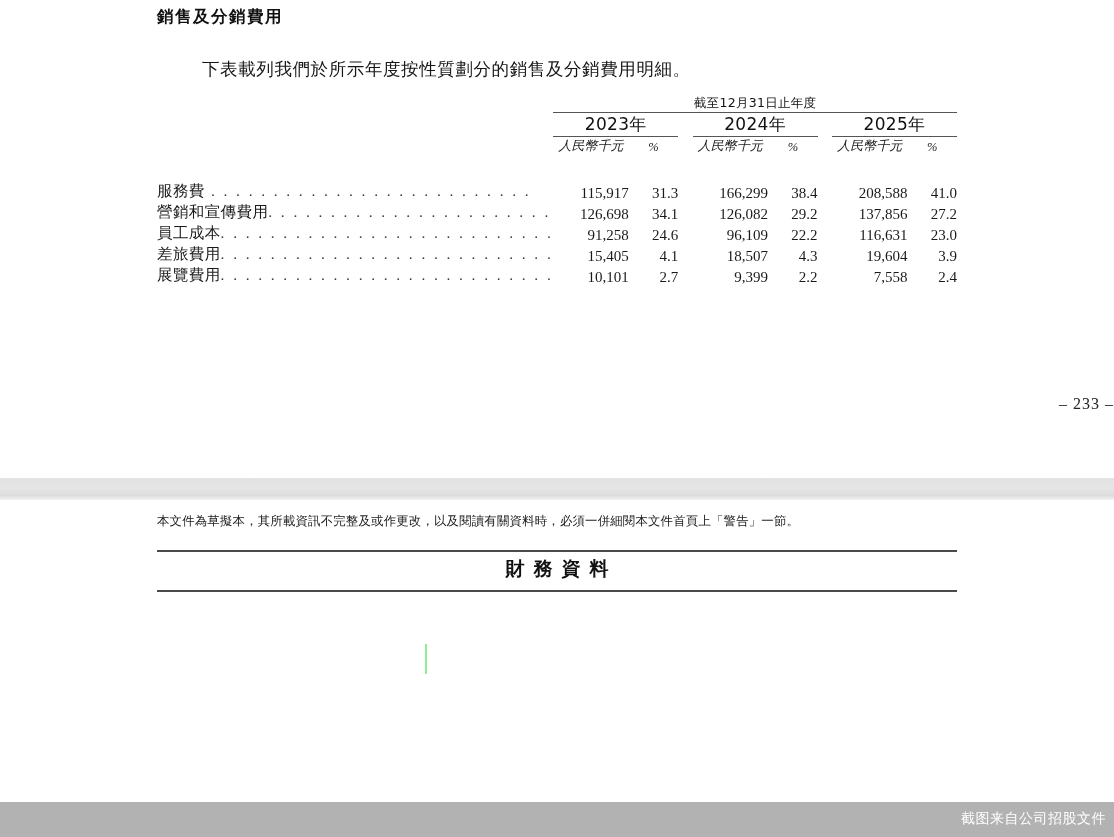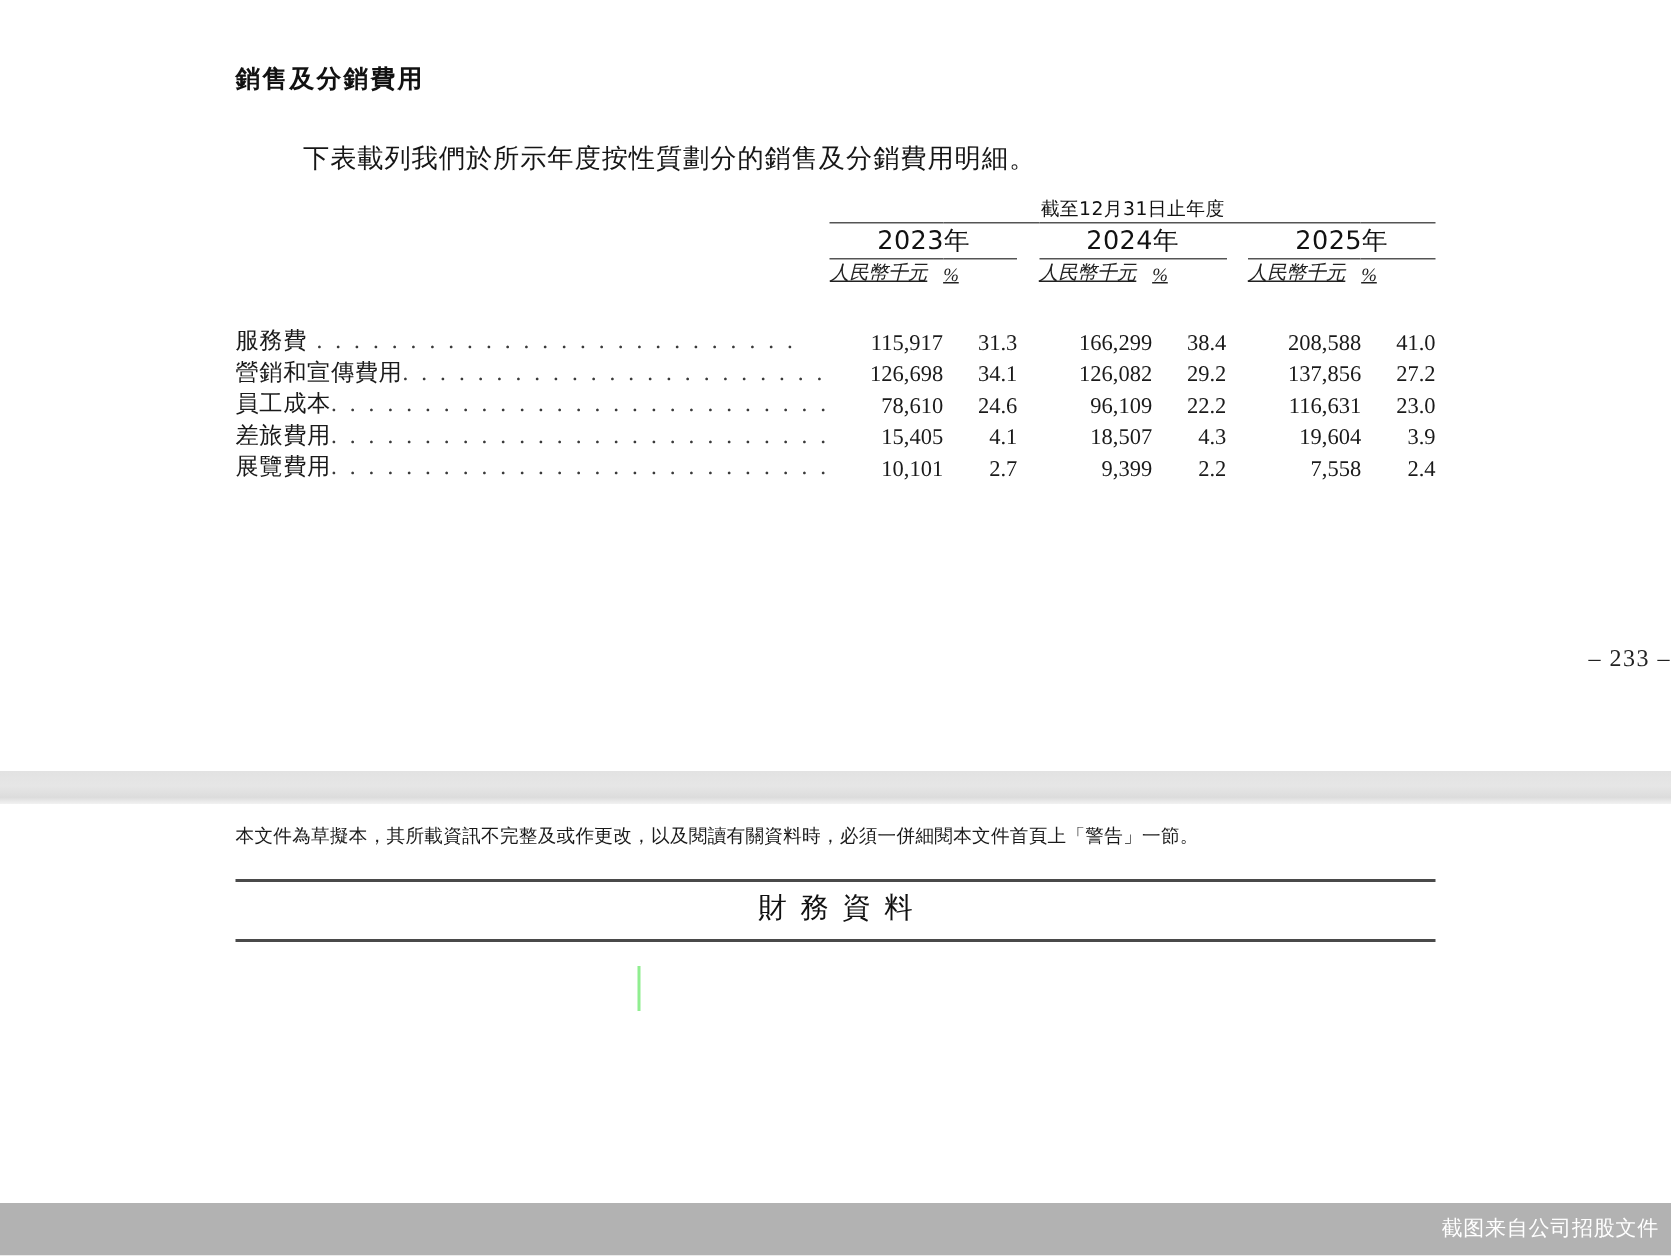--- a/index.html
+++ b/index.html
@@ -15,21 +15,20 @@
     font-family: "Liberation Serif", "DejaVu Serif", serif;
     color: #1a1a1a;
   }
 
   
   .page {
     position: absolute;
     left: 0;
     width: 1114px;
     background: #ffffff;
-    margin-top: 36px;
   }
   #page-top    { top: 0;   height: 478px; }
   #page-gap    { top: 478px; height: 22px;
                  background: linear-gradient(to bottom,#e2e2e2 0%,#e6e6e6 45%,#dcdcdc 80%,#f2f2f2 100%); }
   #page-bottom { top: 500px; height: 337px; }
 
   
   .section-heading {
     position: absolute;
     left: 157px;
@@ -67,21 +66,21 @@
     border-bottom: 2px solid #4a4a4a;
     height: 38px;
   }
   .banner-title {
     position: absolute;
     left: 0;
     right: 0;
     top: 4px;
     text-align: center;
     font-family: "DejaVu Sans", "Liberation Sans", sans-serif;
-    font-weight: normal;
+    font-weight: bold;
     font-size: 19px;
     letter-spacing: 9px;
     text-indent: 9px;
     color: #111;
   }
   .page-number {
     position: absolute;
     left: 0;
     right: 0;
     top: 395px;
@@ -128,26 +127,25 @@
   .hdr-year {
     text-align: center;
     font-family: "DejaVu Sans", "Liberation Sans", sans-serif;
     font-size: 17px;
     font-weight: bold;
     letter-spacing: 0.3px;
     padding: 4px 0 4px 0;
     color: #111;
   }
   .hdr-unit {
-    text-align: left;
+    text-align: center;
     font-style: italic;
     font-size: 13px;
     padding: 5px 0 2px 0;
     color: #222;
-    text-decoration: underline;
   }
   .hdr-unit.pct { font-size: 12.5px; }
 
   
   .row-label {
     white-space: nowrap;
     overflow: hidden;
     font-size: 15.5px;
     letter-spacing: 0.4px;
     padding: 4.5px 6px 4.5px 45px;
@@ -271,21 +269,21 @@
         <td class="num">34.1</td>
         <td></td>
         <td class="num">126,082</td>
         <td class="num">29.2</td>
         <td></td>
         <td class="num">137,856</td>
         <td class="num">27.2</td>
       </tr>
       <tr>
         <td class="row-label"><span>員工成本</span><span class="leader">. . . . . . . . . . . . . . . . . . . . . . . . . . .</span></td>
-        <td class="num">78,610</td>
+        <td class="num">91,258</td>
         <td class="num">24.6</td>
         <td></td>
         <td class="num">96,109</td>
         <td class="num">22.2</td>
         <td></td>
         <td class="num">116,631</td>
         <td class="num">23.0</td>
       </tr>
       <tr>
         <td class="row-label"><span>差旅費用</span><span class="leader">. . . . . . . . . . . . . . . . . . . . . . . . . . .</span></td>

